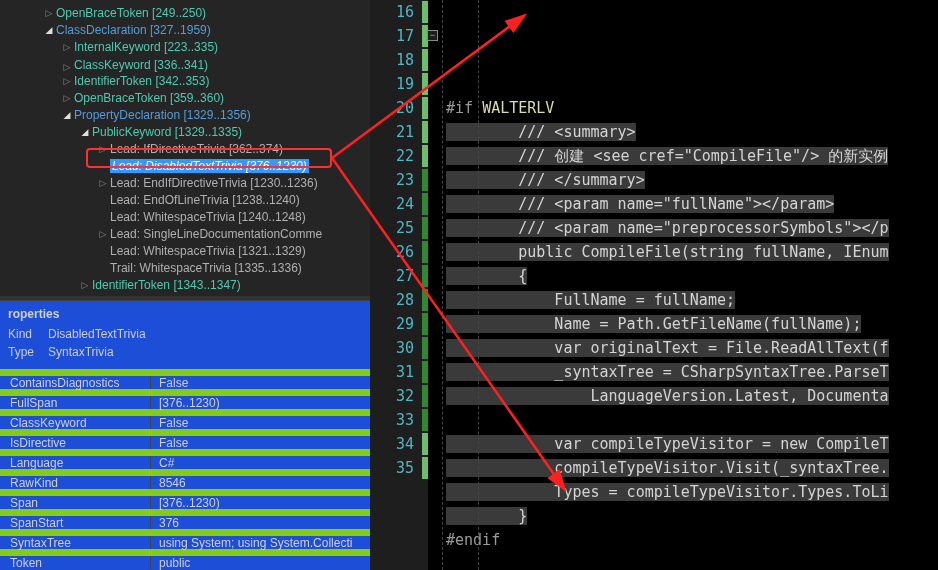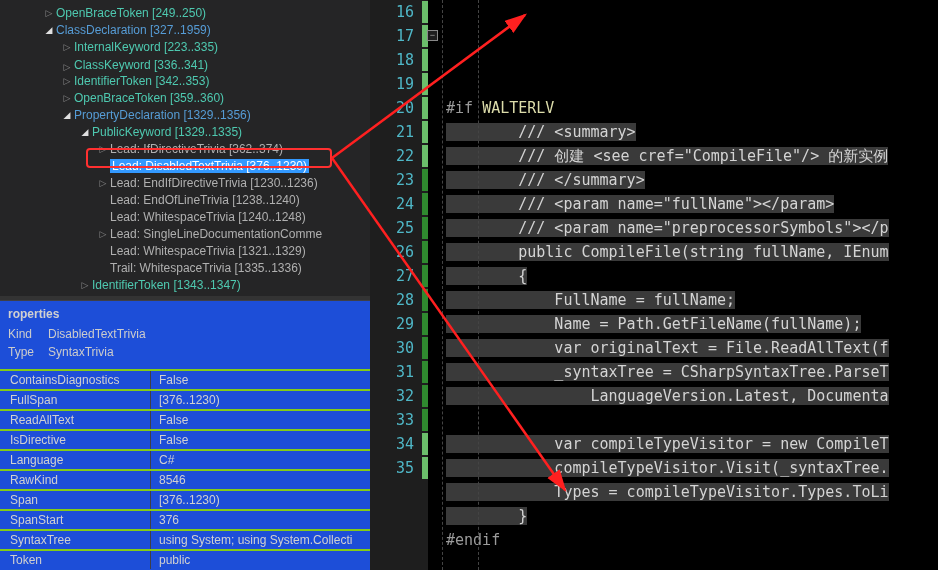--- a/index.html
+++ b/index.html
@@ -15,21 +15,21 @@
   .node-label { }
   .tok-green { color:#4ec9b0; }
   .tok-blue  { color:#569cd6; }
   .tok-gray  { color:#b0b0b0; }
   .sel { background:#3399ff; color:#fff; padding:0 2px; }
   .sel-box { border:2px solid #ff3030; border-radius:4px; position:absolute; pointer-events:none; }
   .hsplit { height:4px; background:#333; cursor:row-resize; }
   .props-pane { height:270px; background:#1d4ed8; display:flex; flex-direction:column; overflow:hidden; border-top:1px solid #3f3f46; }
   .props-header { padding:6px 8px 4px 8px; color:#d0d0d0; font-weight:bold; }
   .props-grid { flex:1; overflow:hidden; }
-  .prow { display:flex; align-items:center; height:20px; border-top:2px solid #84cc16; }
+  .prow { display:flex; align-items:center; height:20px; border-top:7px solid #84cc16; }
   .pcell-k { width:150px; padding-left:10px; color:#d0d0d0; }
   .pcell-v { flex:1; padding-left:8px; color:#d0d0d0; border-left:1px solid #3f3f46; height:100%; display:flex; align-items:center; }
   .right { flex:1; display:flex; background:#000000; position:relative; }
   .gutter { width:58px; background:#1e1e1e; padding-top:0; }
   .grow { display:flex; height:24px; align-items:center; justify-content:flex-end; position:relative; }
   .ln { color:#4fb7c7; font-size:15px; font-family:Consolas,monospace; padding-right:4px; width:36px; text-align:right; }
   .bar { width:6px; height:22px; background:#2f8a2f; margin-left:4px; }
   .bar.light { background:#6bbf6b; }
   .minus-box { position:absolute; right:-10px; top:6px; width:11px; height:11px; border:1px solid #888; background:#1e1e1e; color:#aaa; font-size:9px; line-height:9px; text-align:center; }
   .code { flex:1; padding-left:18px; font-family:Consolas,monospace; font-size:15px; line-height:24px; white-space:pre; color:#d4d4d4; position:relative; }
@@ -79,21 +79,21 @@
           <span class="node-label tok-blue">PropertyDeclaration [1329..1356)</span>
         </div>
         <div class="tree-row" style="padding-left: 80px;">
           <span class="arrow expanded"></span>
           <span class="node-label tok-green">PublicKeyword [1329..1335)</span>
         </div>
         <div class="tree-row" style="padding-left: 98px;">
           <span class="arrow collapsed"></span>
           <span class="node-label tok-gray">Lead: IfDirectiveTrivia [362..374)</span>
         </div>
-        <div class="tree-row" style="padding-left: 98px;">
+        <div class="tree-row" style="padding-left: 98px; font-style: italic;">
           <span class="arrow none"></span>
           <span class="node-label sel">Lead: DisabledTextTrivia [376..1230)</span>
         </div>
         <div class="tree-row" style="padding-left: 98px;">
           <span class="arrow collapsed"></span>
           <span class="node-label tok-gray">Lead: EndIfDirectiveTrivia [1230..1236)</span>
         </div>
         <div class="tree-row" style="padding-left: 98px;">
           <span class="arrow none"></span>
           <span class="node-label tok-gray">Lead: EndOfLineTrivia [1238..1240)</span>
@@ -135,21 +135,21 @@
       <div class="props-grid" id="props-grid">
           <div class="prow">
             <div class="pcell-k">ContainsDiagnostics</div>
             <div class="pcell-v">False</div>
           </div>
           <div class="prow">
             <div class="pcell-k">FullSpan</div>
             <div class="pcell-v">[376..1230)</div>
           </div>
           <div class="prow">
-            <div class="pcell-k">ReadAllText</div>
+            <div class="pcell-k">ClassKeyword</div>
             <div class="pcell-v">False</div>
           </div>
           <div class="prow">
             <div class="pcell-k">IsDirective</div>
             <div class="pcell-v">False</div>
           </div>
           <div class="prow">
             <div class="pcell-k">Language</div>
             <div class="pcell-v">C#</div>
           </div>

